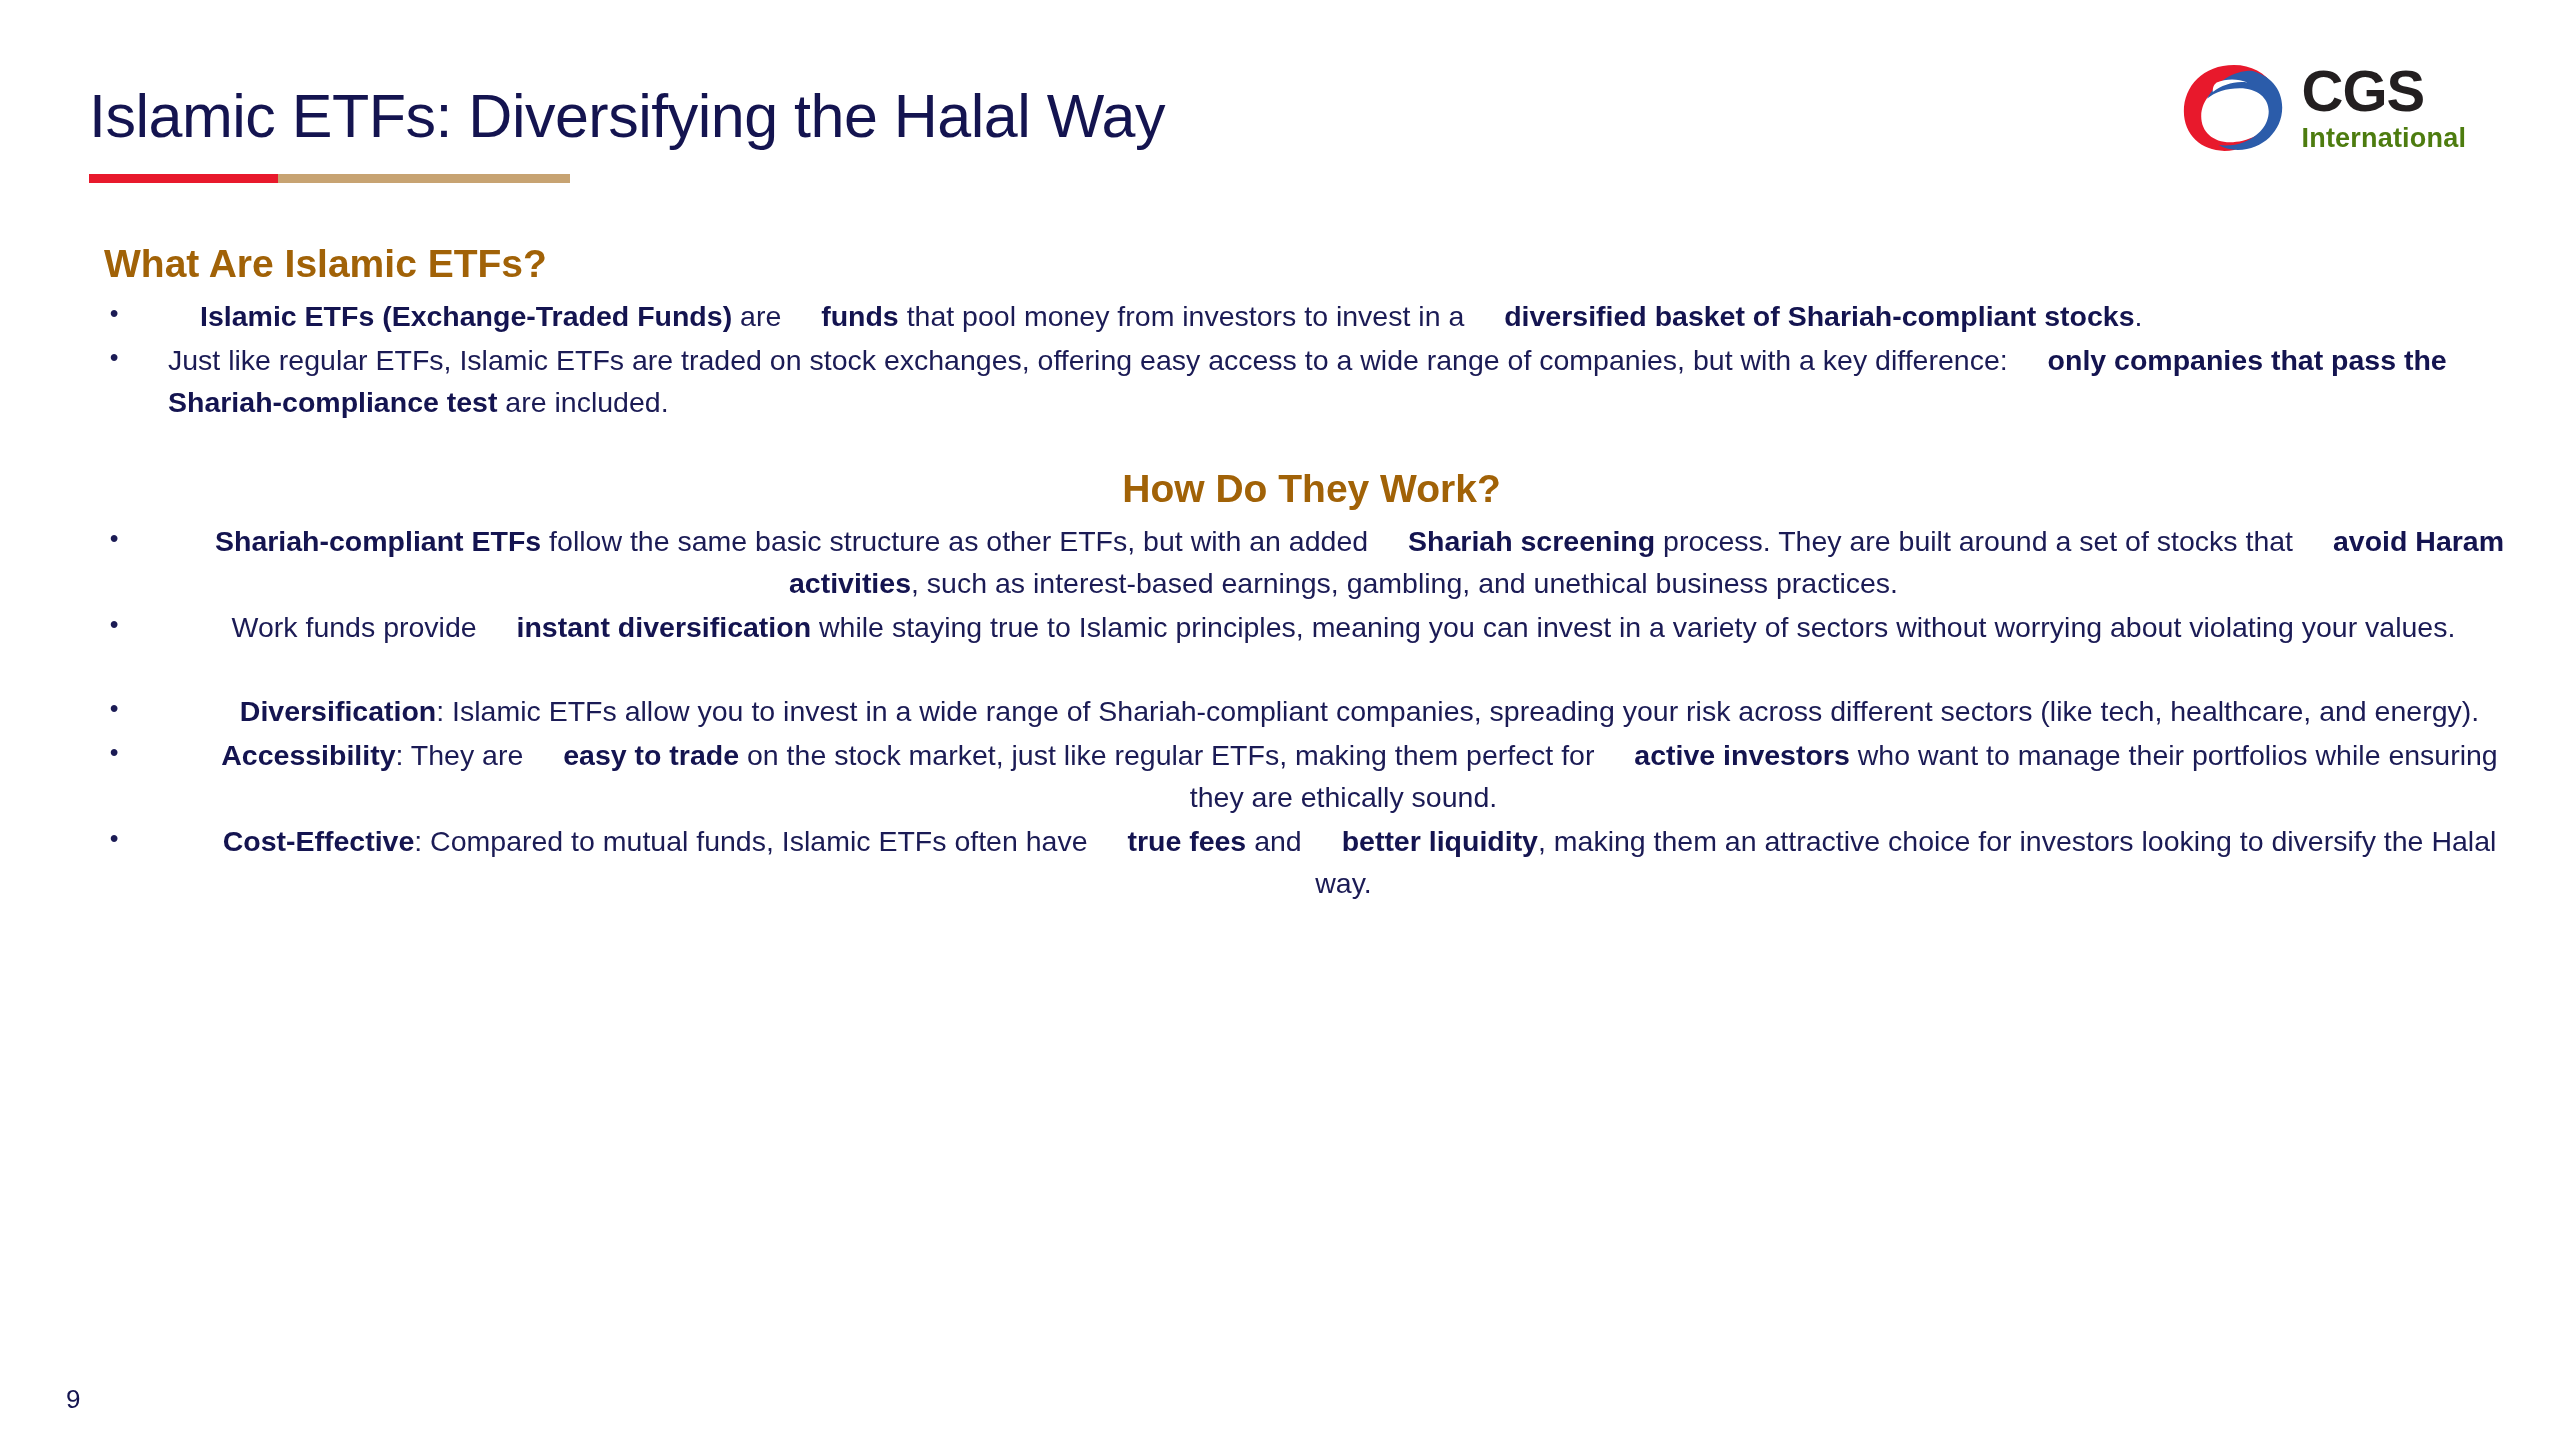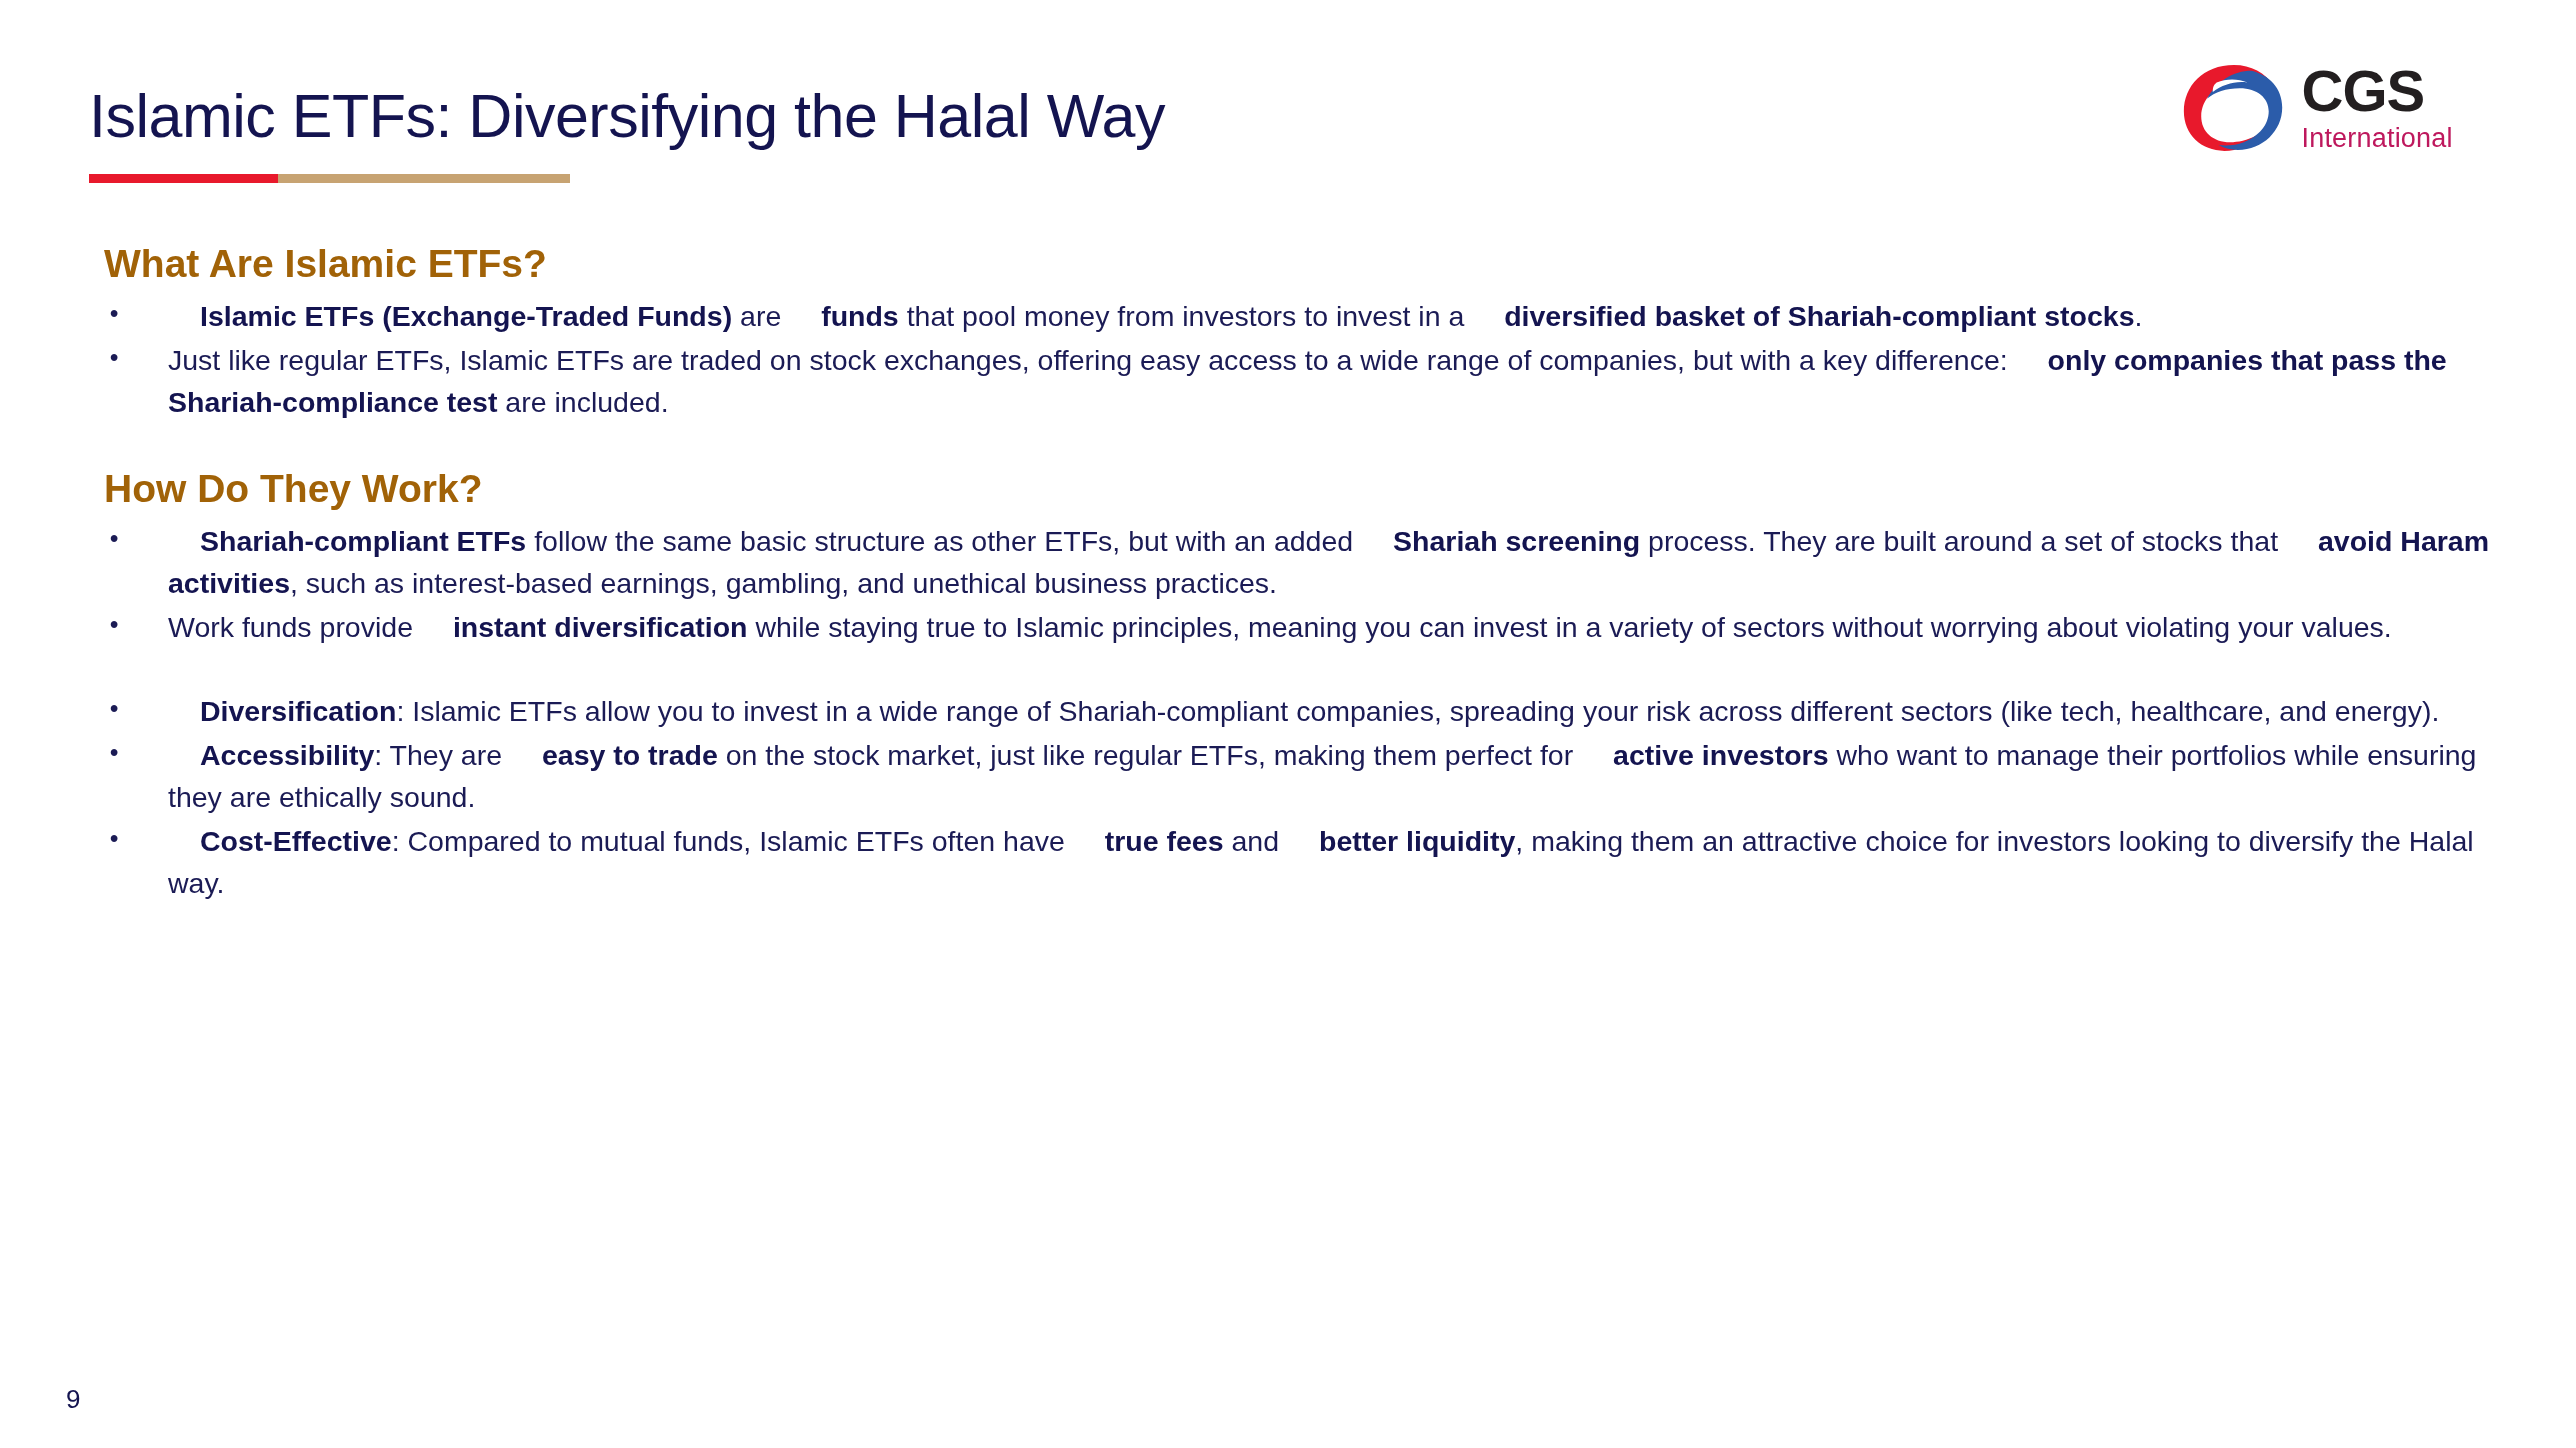--- a/index.html
+++ b/index.html
@@ -81,22 +81,22 @@
     line-height: 1;
   }
   .logo-cgs {
     font-size: 58px;
     font-weight: bold;
     color: #231f20;
     letter-spacing: -1px;
   }
   .logo-intl {
     font-size: 27px;
-    font-weight: 400;
-    color: #be185d;
+    font-weight: 700;
+    color: #4d7c0f;
     margin-top: 4.8px;
     letter-spacing: 0.2px;
   }
 
   
   .content {
     position: absolute;
     left: 104px;
     top: 240px;
     width: 2415px;
@@ -106,20 +106,21 @@
   }
   .section-heading {
     font-size: 39px;
     font-weight: bold;
     color: #a16207;
     line-height: 1.25;
     margin: 0 0 5.8px 0;
   }
   .section + .section {
     margin-top: 42px;
+    text-align: center;
   }
   ul.bullets {
     list-style: none;
     margin: 0;
     padding: 0;
   }
   ul.bullets > li {
     position: relative;
     padding-left: 64px;
     font-size: 28.5px;

